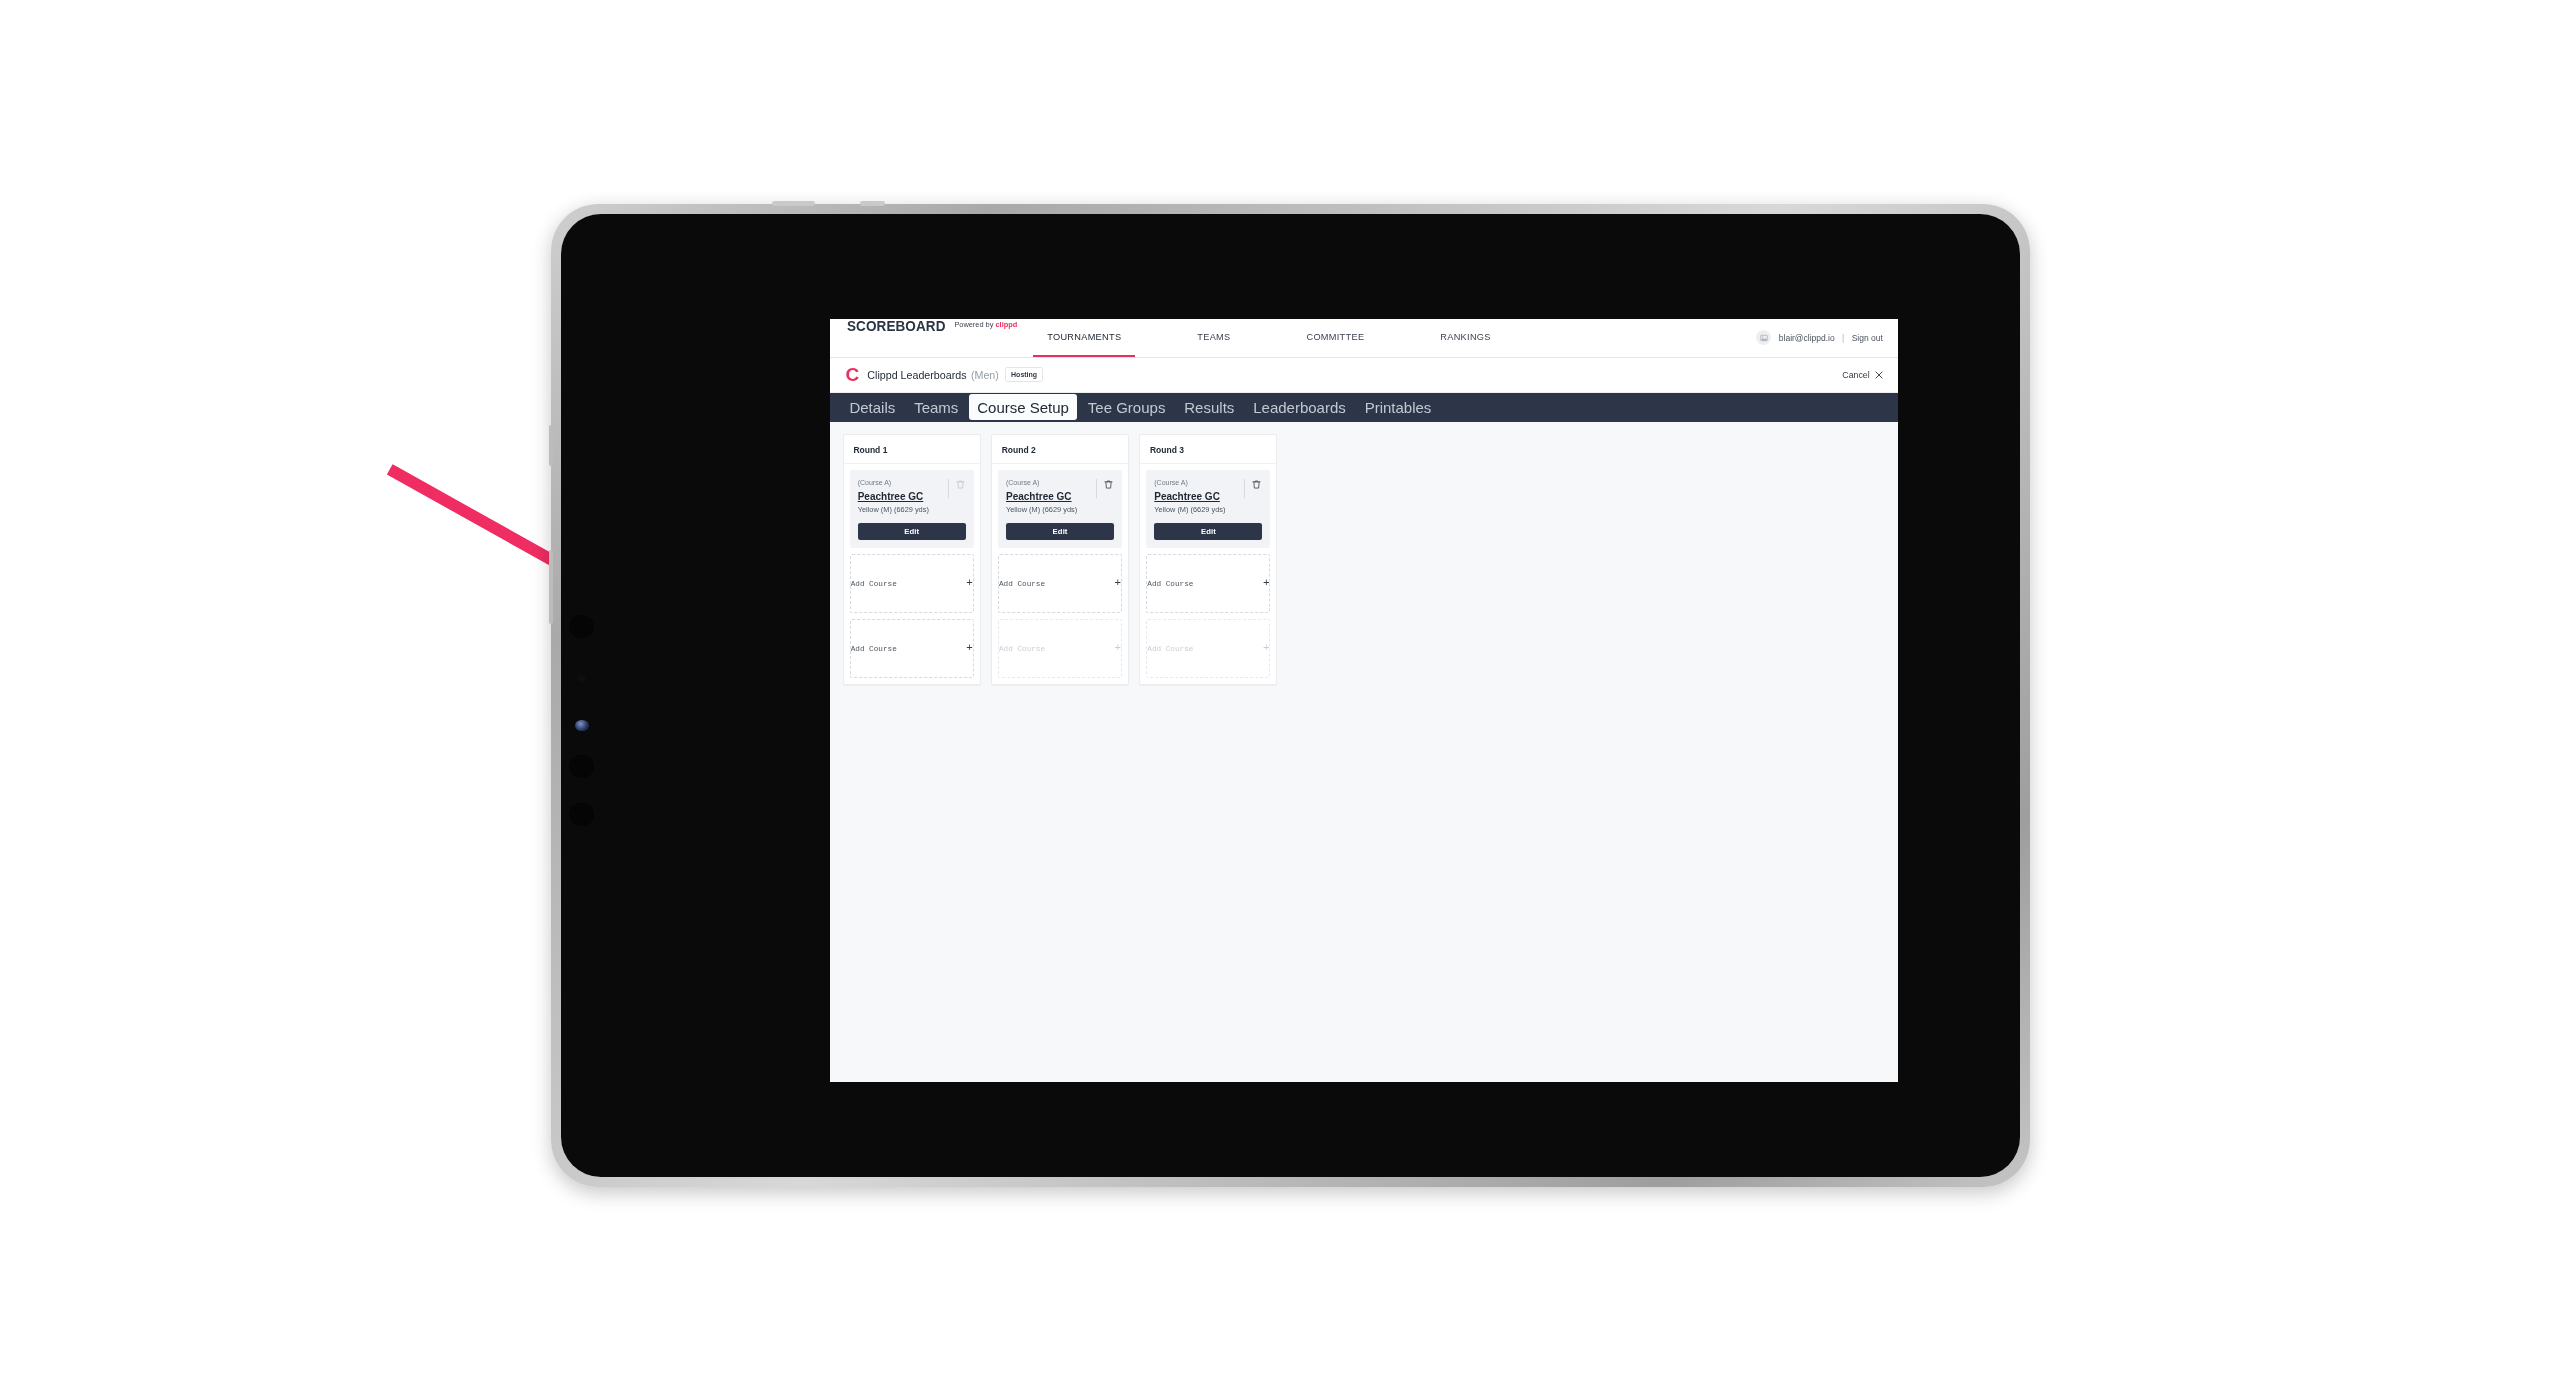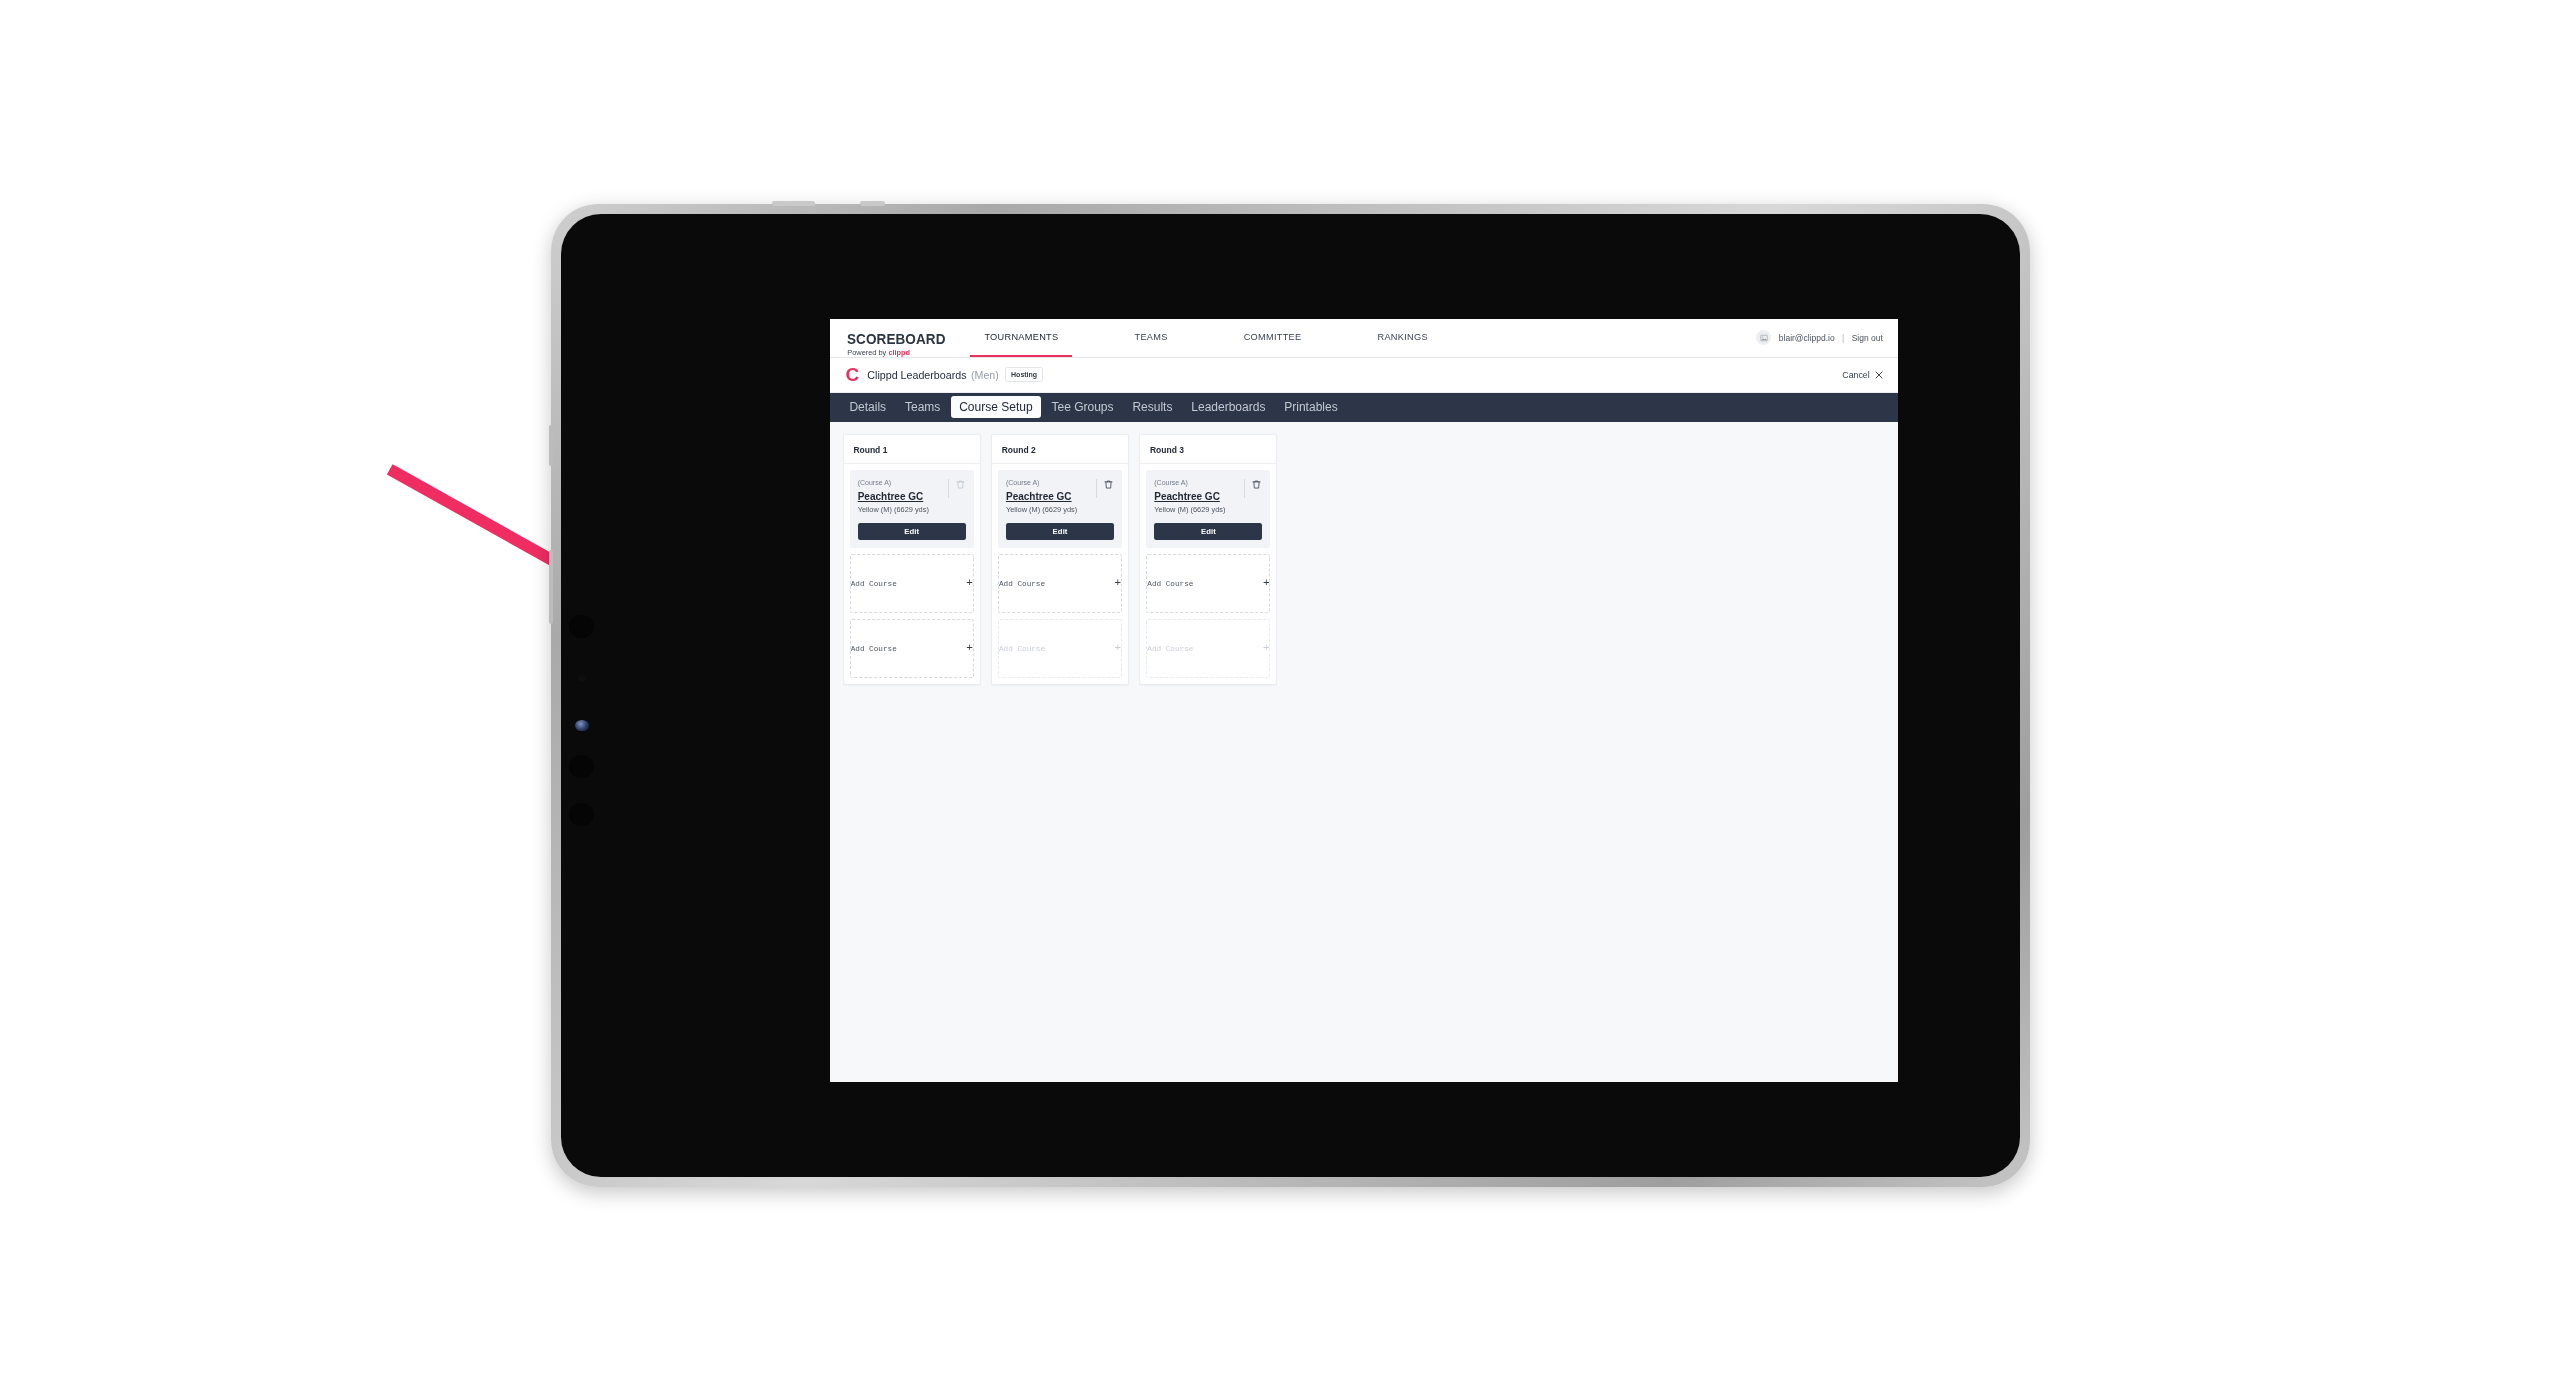--- a/index.html
+++ b/index.html
@@ -107,22 +107,22 @@
   .topbar {
     position: relative;
     height: 39px;
     background: #ffffff;
     border-bottom: 0.7px solid #e2e5ea;
     display: flex;
     align-items: stretch;
   }
   .brand {
     display: flex;
-    flex-direction: column;
-    justify-content: flex-end;
+    flex-direction: row;
+    justify-content: flex-start;
     padding: 0 16px 0 17.7px;
     min-width: 110px;
   }
   .brand-title {
     font-family: "Liberation Sans", sans-serif;
     font-weight: 700;
     font-size: 14.7px;
     letter-spacing: 0.1px;
     color: #2b3442;
     transform: scaleX(0.92);
@@ -233,21 +233,21 @@
   
   .tabs {
     height: 29px;
     background: #2c3648;
     display: flex;
     align-items: center;
     padding: 0 11.8px;
     gap: 2.9px;
   }
   .tab {
-    font-size: 12px;
+    font-size: 15px;
     color: #c3c9d3;
     padding: 4.4px 8px;
     border-radius: 2.9px;
     cursor: pointer;
     white-space: nowrap;
   }
   .tab.active {
     background: #fbfcfd;
     color: #222a36;
     font-weight: 400;

